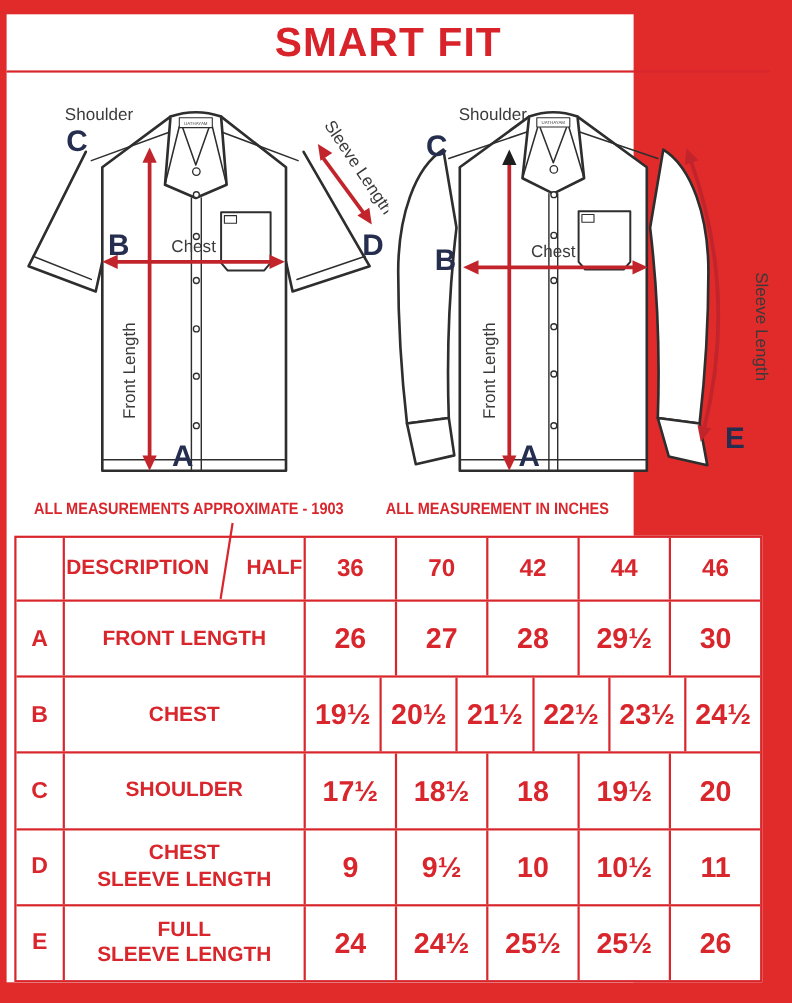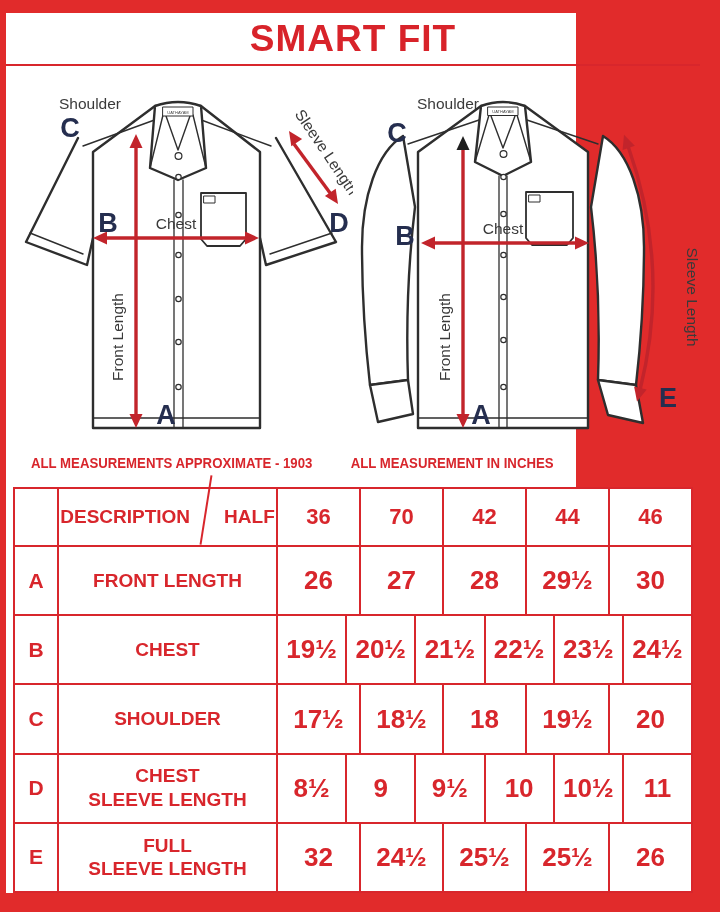--- a/index.html
+++ b/index.html
@@ -203,35 +203,34 @@
         <div class="td c-val">19½</div>
         <div class="td c-val">20</div>
       </div>
 
       <div class="tr">
         <div class="td c-key">D</div>
         <div class="td c-desc">
           <span>CHEST</span>
           <span>SLEEVE LENGTH</span>
         </div>
-        <div class="td c-val">8½</div>
         <div class="td c-val">9</div>
         <div class="td c-val">9½</div>
         <div class="td c-val">10</div>
         <div class="td c-val">10½</div>
         <div class="td c-val">11</div>
       </div>
 
       <div class="tr">
         <div class="td c-key">E</div>
         <div class="td c-desc">
           <span>FULL</span>
           <span>SLEEVE LENGTH</span>
         </div>
-        <div class="td c-val">32</div>
+        <div class="td c-val">24</div>
         <div class="td c-val">24½</div>
         <div class="td c-val">25½</div>
         <div class="td c-val">25½</div>
         <div class="td c-val">26</div>
       </div>
     </div>
 
   </div>
 </div>
 

